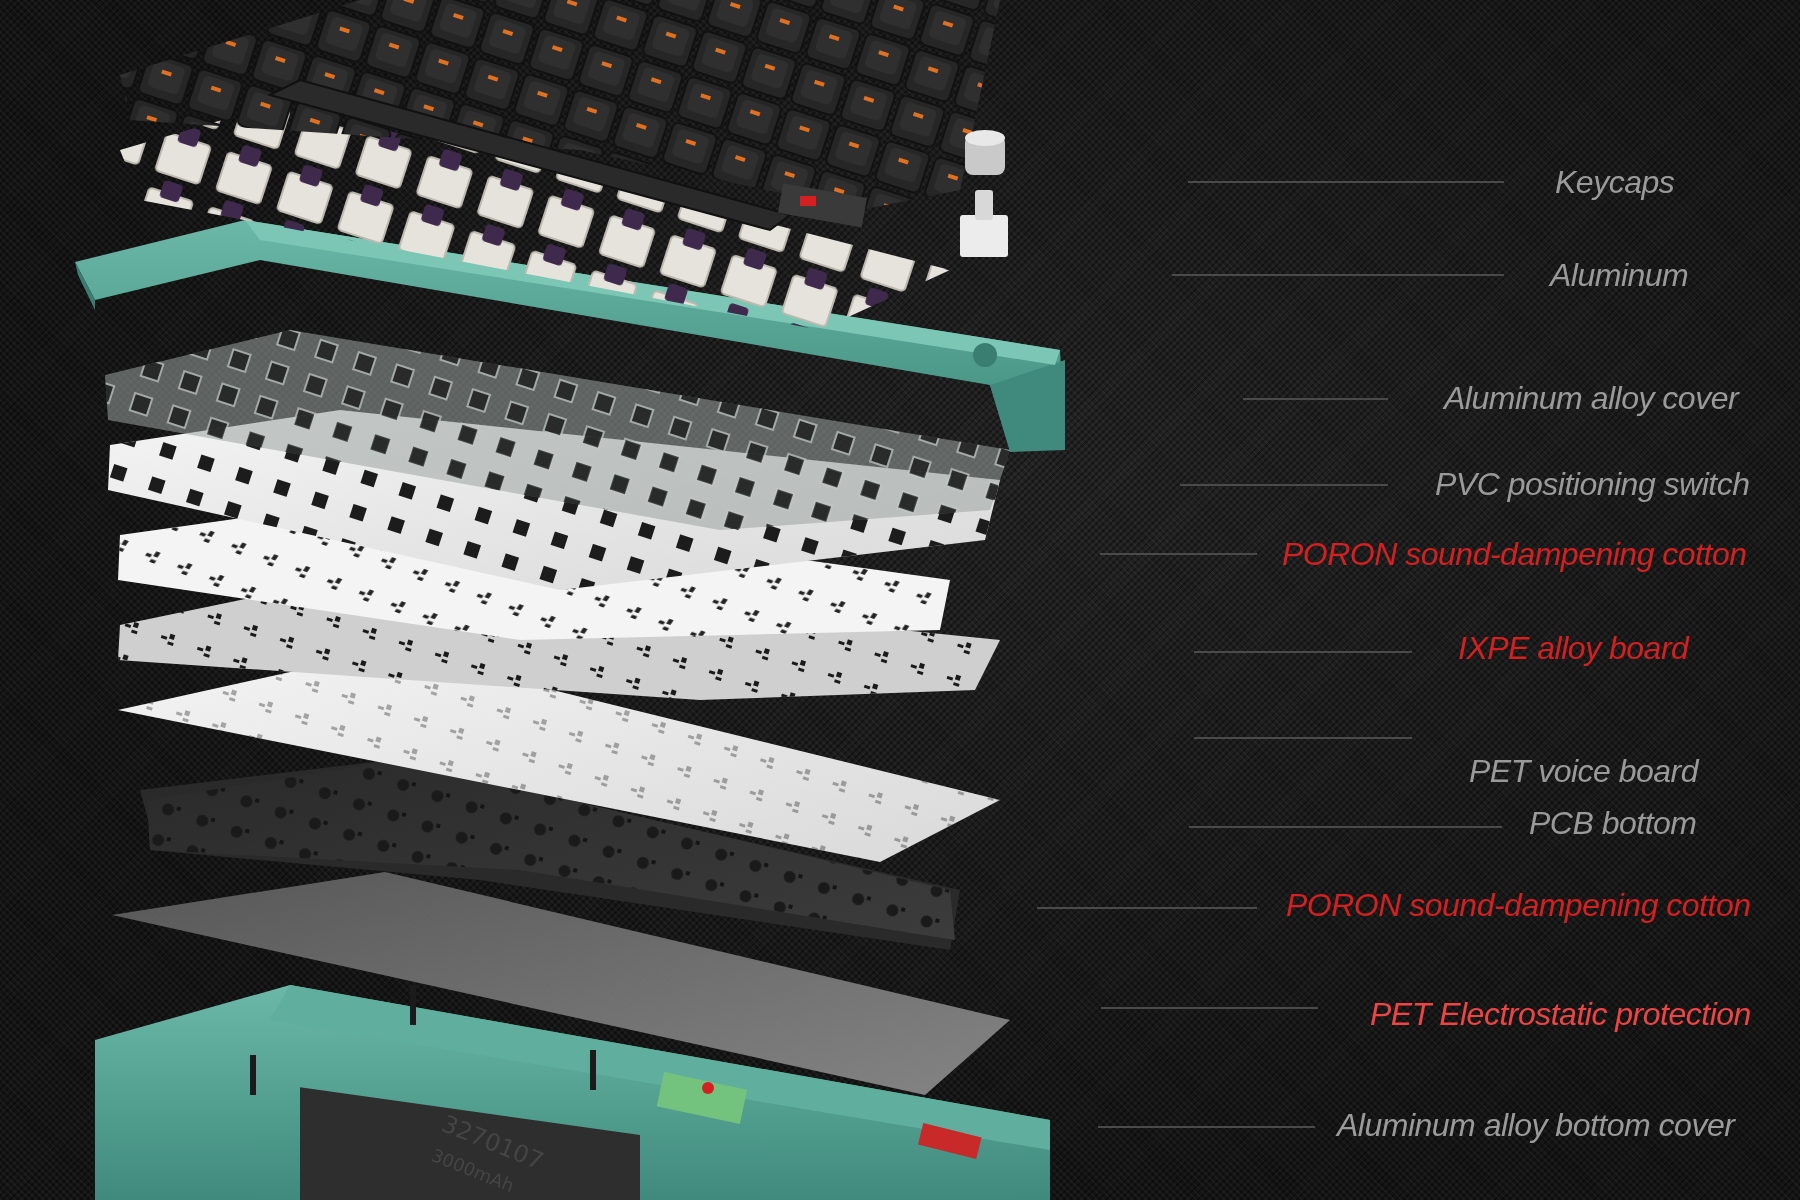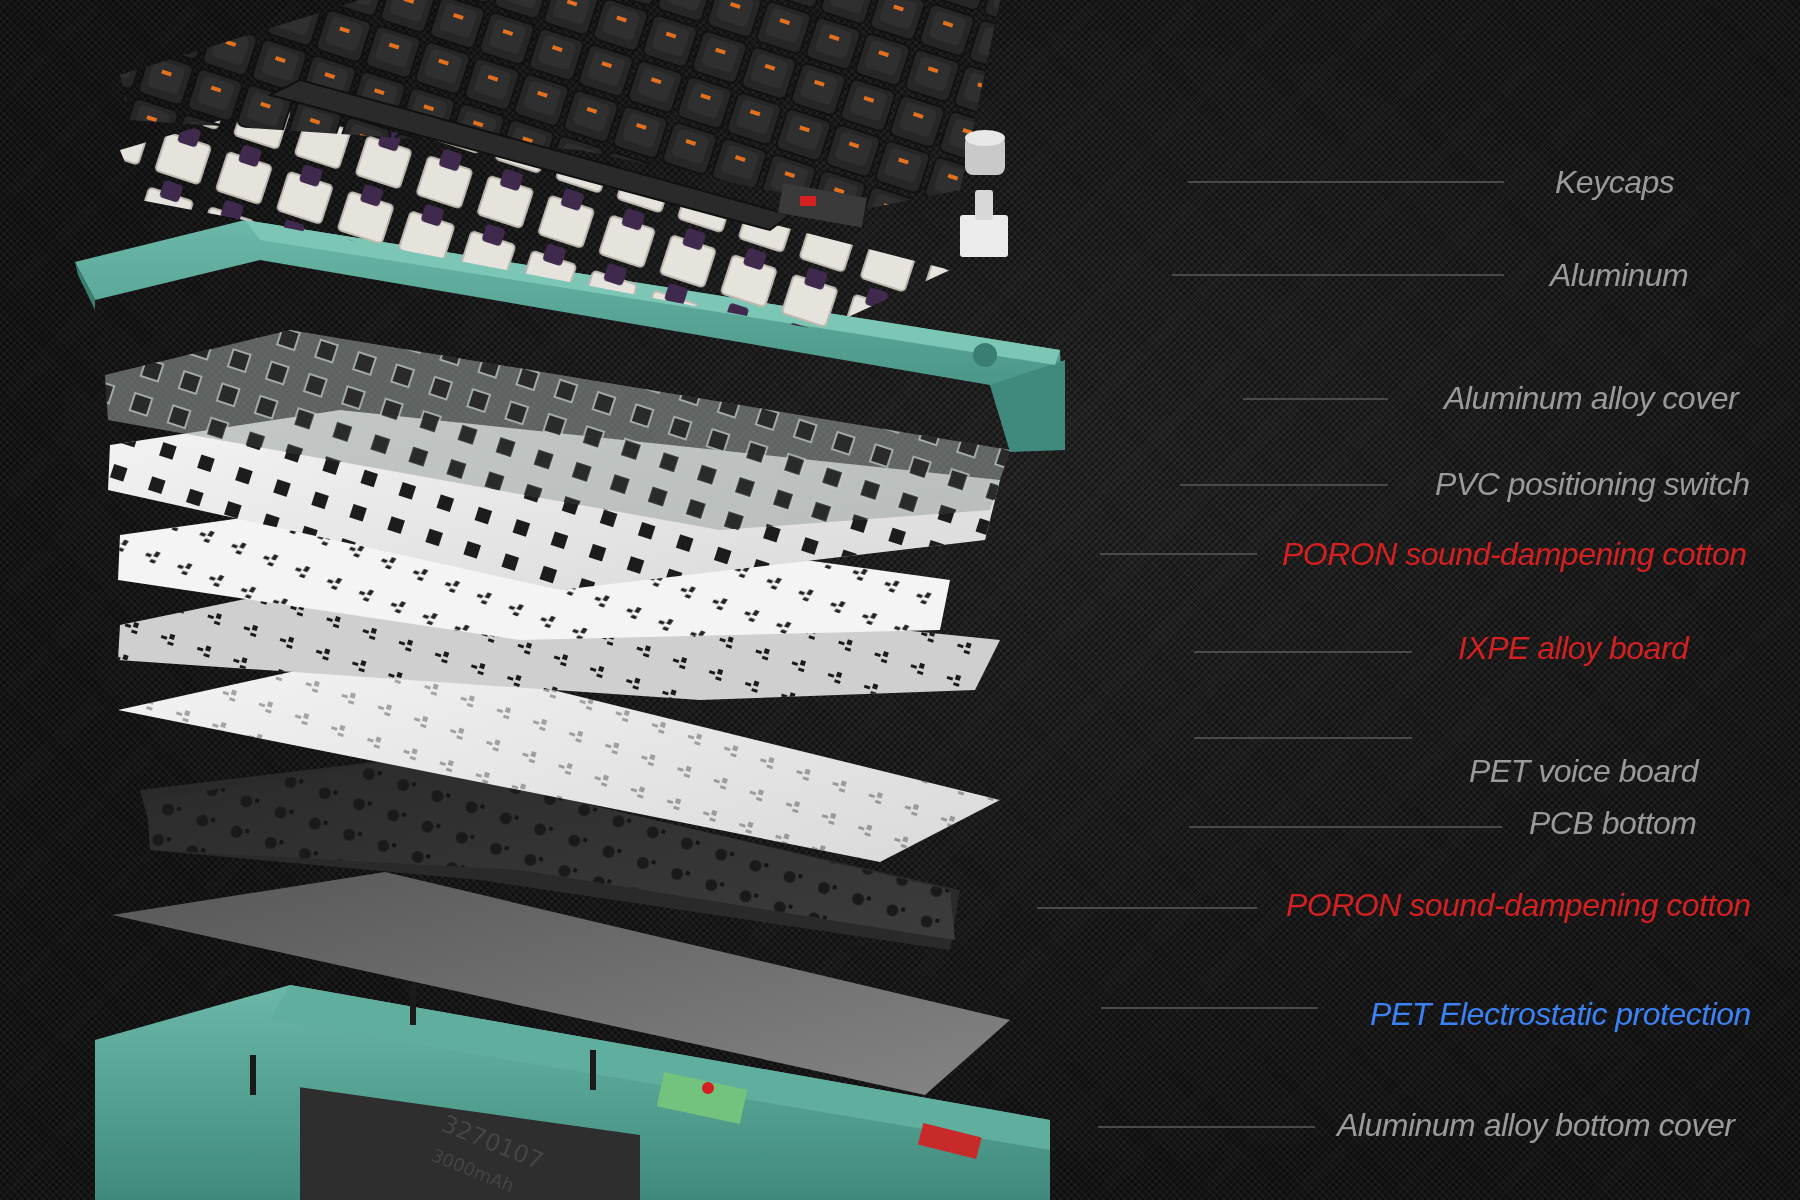--- a/index.html
+++ b/index.html
@@ -172,20 +172,20 @@
   <div class="callout">
     <div class="line" style="left:1189px;width:313px;top:826px;"></div>
     <div class="label" style="left:1529px;top:823px;color:#9a9a9a;">PCB bottom</div>
   </div>
   <div class="callout">
     <div class="line" style="left:1037px;width:220px;top:907px;"></div>
     <div class="label" style="left:1286px;top:905px;color:#d42020;">PORON sound-dampening cotton</div>
   </div>
   <div class="callout">
     <div class="line" style="left:1101px;width:217px;top:1007px;"></div>
-    <div class="label" style="left:1370px;top:1014px;color:#3b82f6;">PET Electrostatic protection</div>
+    <div class="label" style="left:1370px;top:1014px;color:#ef4444;">PET Electrostatic protection</div>
   </div>
   <div class="callout">
     <div class="line" style="left:1098px;width:217px;top:1126px;"></div>
     <div class="label" style="left:1337px;top:1125px;color:#9a9a9a;">Aluminum alloy bottom cover</div>
   </div>
 
 </div>
 
 </body></html>

